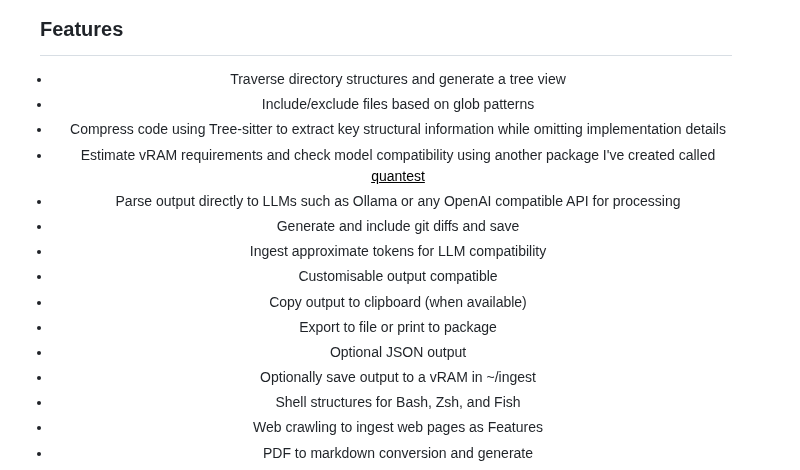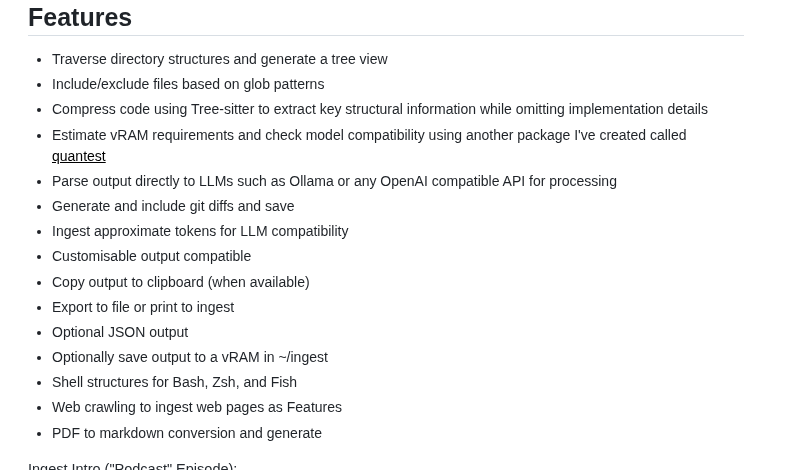--- a/index.html
+++ b/index.html
@@ -14,32 +14,33 @@
     overflow: hidden;
     font-family: "Liberation Sans", sans-serif;
     color: #1f2328;
     -webkit-font-smoothing: antialiased;
   }
   .page {
     padding: 5px 28px 0 28px;
     width: 772px;
   }
   .section-title {
-    font-size: 25px;
+    font-size: 20px;
     font-weight: 700;
     line-height: 25px;
-    margin: 0;
-    padding-bottom: 5px;
+    margin: 12px;
+    padding-bottom: 13px;
     border-bottom: 1px solid #d8dee4;
     color: #1f2328;
   }
   ul.features {
     margin: 13px 0 0 0;
     padding: 0 0 0 24px;
     list-style: disc outside;
+    text-align: center;
   }
   ul.features li {
     font-size: 14px;
     line-height: 21px;
     margin-top: 4.2px;
     color: #1f2328;
   }
   ul.features li::marker {
     color: #1f2328;
     font-size: 13px;
@@ -68,21 +69,21 @@
   <ul class="features">
       <li>Traverse directory structures and generate a tree view</li>
       <li>Include/exclude files based on glob patterns</li>
       <li>Compress code using Tree-sitter to extract key structural information while omitting implementation details</li>
       <li>Estimate vRAM requirements and check model compatibility using another package I've created called <a class="inline-link" href="#">quantest</a></li>
       <li>Parse output directly to LLMs such as Ollama or any OpenAI compatible API for processing</li>
       <li>Generate and include git diffs and save</li>
       <li>Ingest approximate tokens for LLM compatibility</li>
       <li>Customisable output compatible</li>
       <li>Copy output to clipboard (when available)</li>
-      <li>Export to file or print to ingest</li>
+      <li>Export to file or print to package</li>
       <li>Optional JSON output</li>
       <li>Optionally save output to a vRAM in ~/ingest</li>
       <li>Shell structures for Bash, Zsh, and Fish</li>
       <li>Web crawling to ingest web pages as Features</li>
       <li>PDF to markdown conversion and generate</li>
     </ul>
 
   <p class="caption">Ingest Intro ("Podcast" Episode):</p>
 </div>
 

